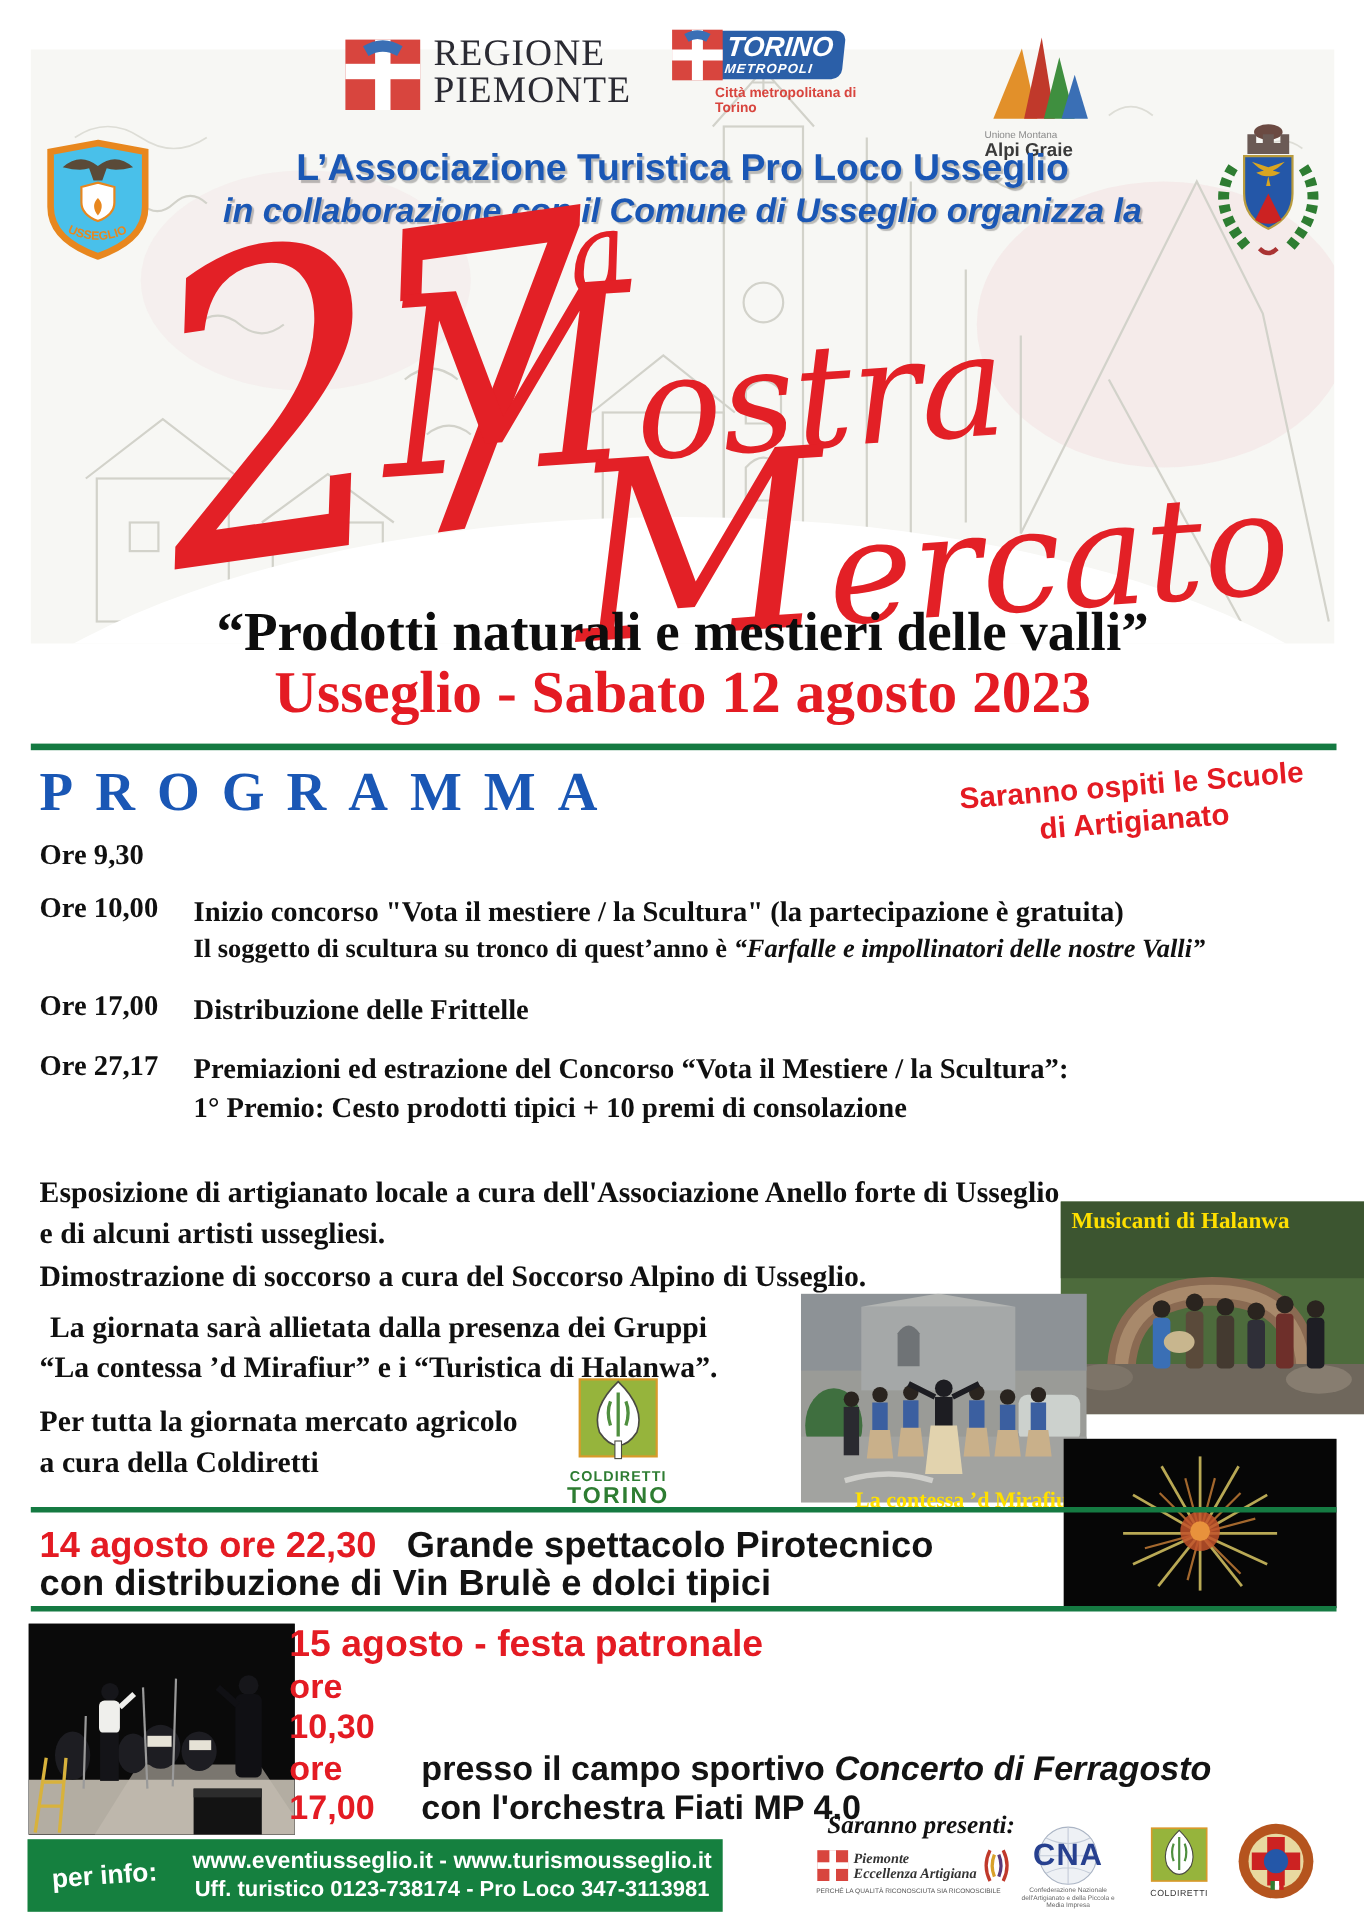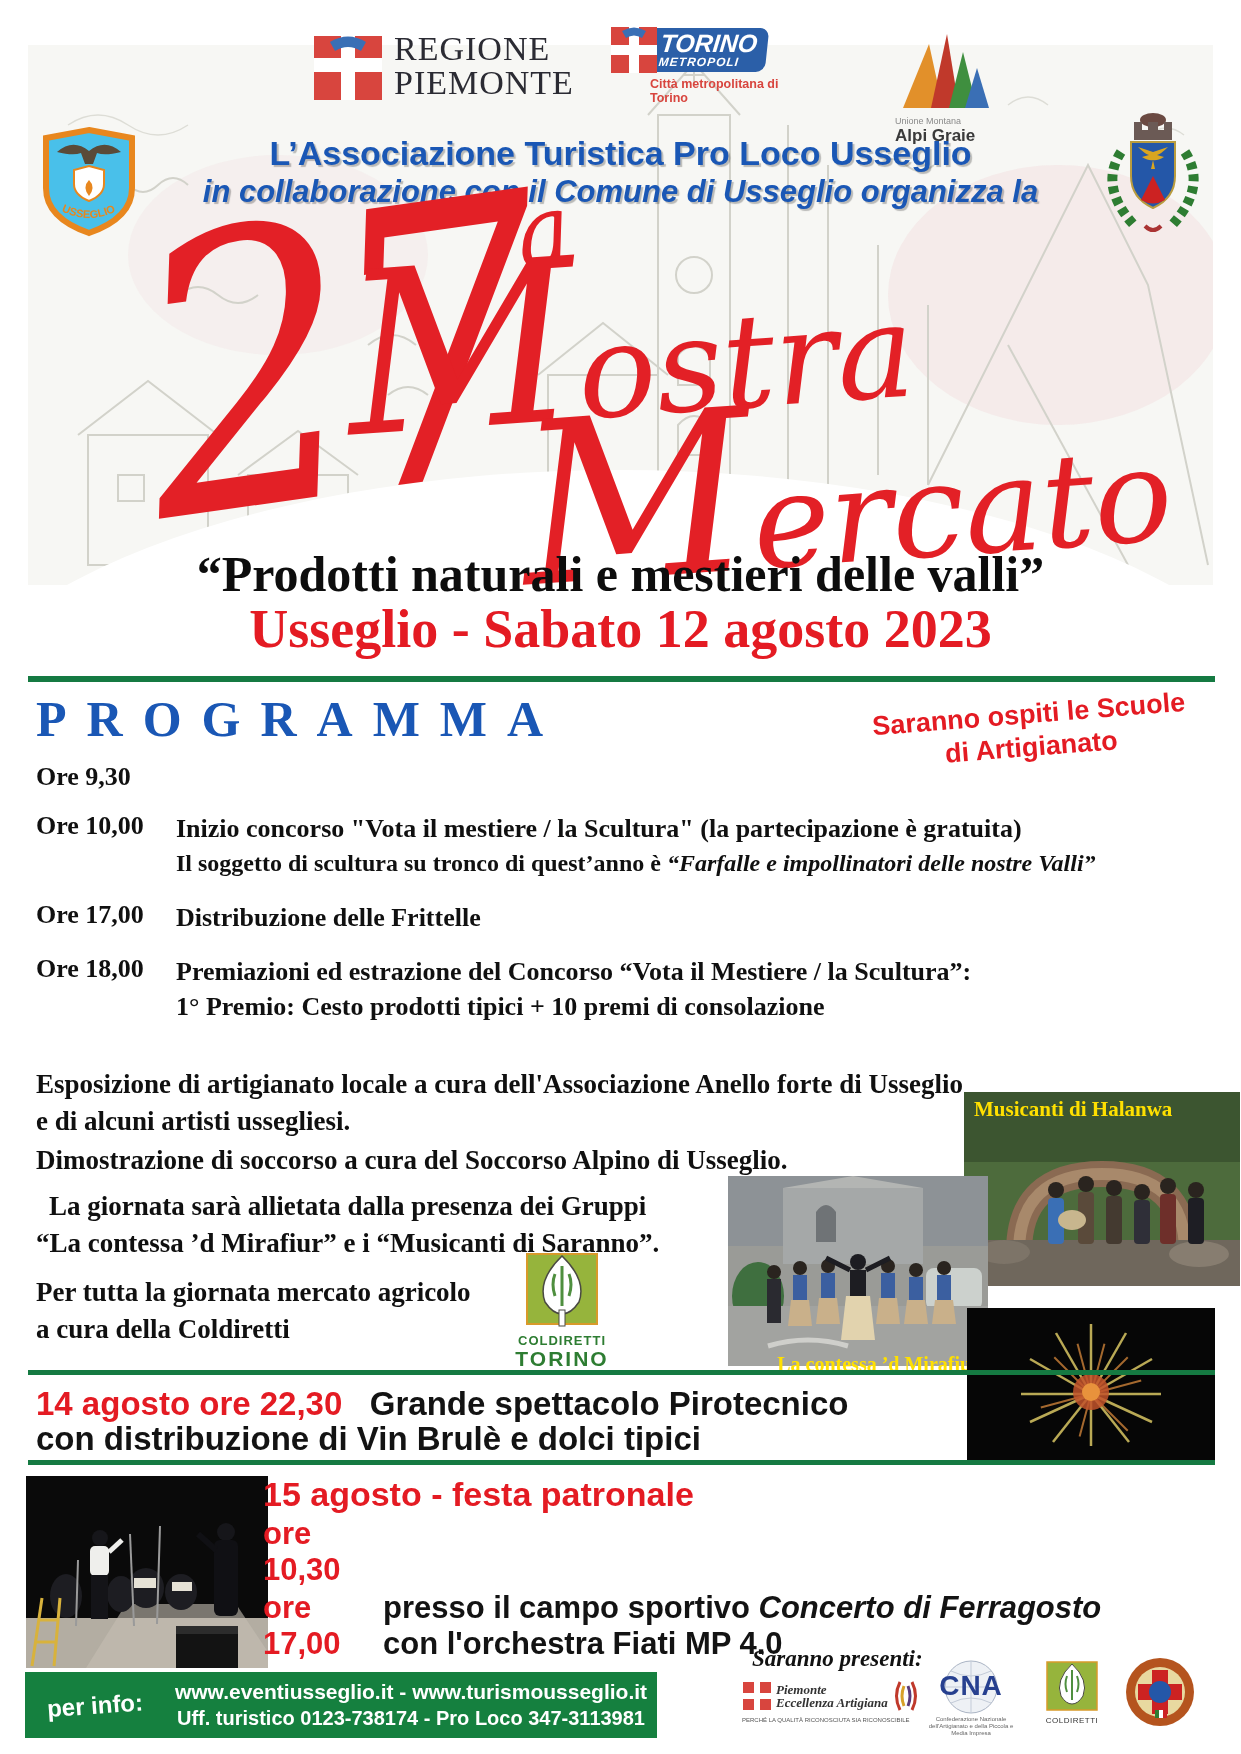--- a/index.html
+++ b/index.html
@@ -263,38 +263,38 @@
         <div class="ln tight"><span>Il soggetto di scultura su tronco di quest’anno è </span><span class="it">“Farfalle e impollinatori delle nostre Valli”</span></div>
       </div>
     </div>
     <div class="prog-row">
       <div class="prog-time">Ore 17,00</div>
       <div class="prog-desc">
         <div class="ln">Distribuzione delle Frittelle</div>
       </div>
     </div>
     <div class="prog-row">
-      <div class="prog-time">Ore 18,00</div>
+      <div class="prog-time">Ore 27,17</div>
       <div class="prog-desc">
         <div class="ln">Premiazioni ed estrazione del Concorso “Vota il Mestiere / la Scultura”:</div>
         <div class="ln">1° Premio: Cesto prodotti tipici + 10 premi di consolazione</div>
       </div>
     </div>
   </div>
 
   <div class="abs para p1">
     <div class="ln">Esposizione di artigianato locale a cura dell'Associazione Anello forte di Usseglio</div>
     <div class="ln">e di alcuni artisti ussegliesi.</div>
   </div>
   <div class="abs para p2">
     <div class="ln">Dimostrazione di soccorso a cura del Soccorso Alpino di Usseglio.</div>
   </div>
   <div class="abs para p3">
     <div class="ln">La giornata sarà allietata dalla presenza dei Gruppi</div>
-    <div class="ln">“La contessa ’d Mirafiur” e i “Musicanti di Saranno”.</div>
+    <div class="ln">“La contessa ’d Mirafiur” e i “Turistica di Halanwa”.</div>
   </div>
   <div class="abs para p4">
     <div class="ln">Per tutta la giornata mercato agricolo</div>
     <div class="ln">a cura della Coldiretti</div>
   </div>
 
   <div class="abs photo musicanti">
     <svg width="276" height="194" viewBox="0 0 276 194">
       <rect width="276" height="194" fill="#4d6b3c"></rect>
       <rect width="276" height="70" fill="#3c5530"></rect>

